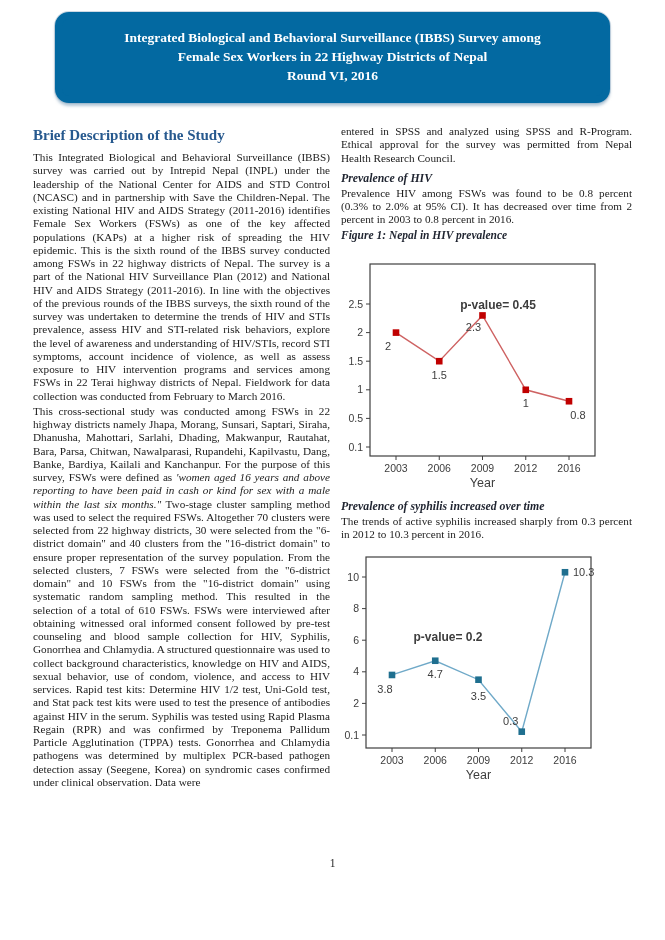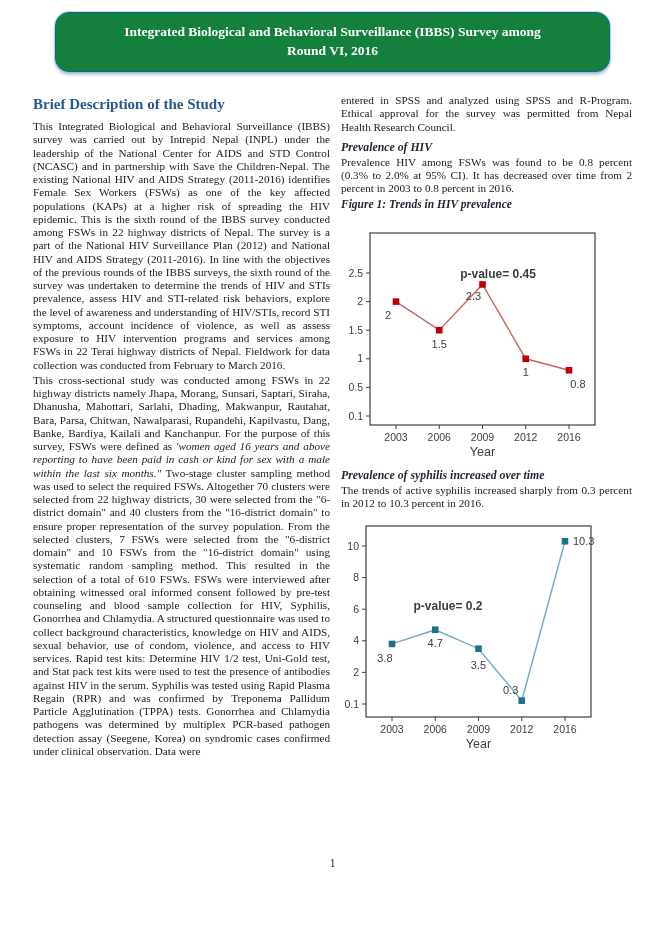--- a/index.html
+++ b/index.html
@@ -8,22 +8,22 @@
     position:relative;
     width:665px; height:940px;
     margin:0 auto;
     background:#ffffff;
     font-family:"Liberation Serif", serif;
     color:#1b1b1b;
     overflow:hidden;
   }
   .banner {
     margin:12px 55px 0 55px;
-    background:#15803d;
-    border:1px solid #0369a1;
+    background:#0369a1;
+    border:7px solid #0369a1;
     border-radius:14px;
     box-shadow:0 3px 3px rgba(141,170,193,.65), 0 0 0 1px #cdd9e4;
     padding:9px 8px 11px 8px;
     text-align:center;
   }
   .banner div {
     color:#ffffff;
     font-weight:bold;
     font-size:13.5px;
     line-height:19px;
@@ -74,36 +74,37 @@
     color:#222;
   }
 </style>
 </head>
 <body>
 
 <div class="page">
 
   <div class="banner">
     <div>Integrated Biological and Behavioral Surveillance (IBBS) Survey among</div>
+    <div>Female Sex Workers in 22 Highway Districts of Nepal</div>
     <div>Round VI, 2016</div>
   </div>
 
   <div class="columns">
 
     <div class="col-left">
       <h2 class="sect">Brief Description of the Study</h2>
       <p class="body">This Integrated Biological and Behavioral Surveillance (IBBS) survey was carried out by Intrepid Nepal (INPL) under the leadership of the National Center for AIDS and STD Control (NCASC) and in partnership with Save the Children-Nepal. The existing National HIV and AIDS Strategy (2011-2016) identifies Female Sex Workers (FSWs) as one of the key affected populations (KAPs) at a higher risk of spreading the HIV epidemic. This is the sixth round of the IBBS survey conducted among FSWs in 22 highway districts of Nepal. The survey is a part of the National HIV Surveillance Plan (2012) and National HIV and AIDS Strategy (2011-2016). In line with the objectives of the previous rounds of the IBBS surveys, the sixth round of the survey was undertaken to determine the trends of HIV and STIs prevalence, assess HIV and STI-related risk behaviors, explore the level of awareness and understanding of HIV/STIs, record STI symptoms, account incidence of violence, as well as assess exposure to HIV intervention programs and services among FSWs in 22 Terai highway districts of Nepal. Fieldwork for data collection was conducted from February to March 2016.</p>
       <p class="body"><span>This cross-sectional study was conducted among FSWs in 22 highway districts namely Jhapa, Morang, Sunsari, Saptari, Siraha, Dhanusha, Mahottari, Sarlahi, Dhading, Makwanpur, Rautahat, Bara, Parsa, Chitwan, Nawalparasi, Rupandehi, Kapilvastu, Dang, Banke, Bardiya, Kailali and Kanchanpur. For the purpose of this survey, FSWs were defined as </span><em>'women aged 16 years and above reporting to have been paid in cash or kind for sex with a male within the last six months."</em><span> Two-stage cluster sampling method was used to select the required FSWs. Altogether 70 clusters were selected from 22 highway districts, 30 were selected from the "6-district domain" and 40 clusters from the "16-district domain" to ensure proper representation of the survey population. From the selected clusters, 7 FSWs were selected from the "6-district domain" and 10 FSWs from the "16-district domain" using systematic random sampling method. This resulted in the selection of a total of 610 FSWs. FSWs were interviewed after obtaining witnessed oral informed consent followed by pre-test counseling and blood sample collection for HIV, Syphilis, Gonorrhea and Chlamydia. A structured questionnaire was used to collect background characteristics, knowledge on HIV and AIDS, sexual behavior, use of condom, violence, and access to HIV services. Rapid test kits: Determine HIV 1/2 test, Uni-Gold test, and Stat pack test kits were used to test the presence of antibodies against HIV in the serum. Syphilis was tested using Rapid Plasma Regain (RPR) and was confirmed by Treponema Pallidum Particle Agglutination (TPPA) tests. Gonorrhea and Chlamydia pathogens was determined by multiplex PCR-based pathogen detection assay (Seegene, Korea) on syndromic cases confirmed under clinical observation.  Data were</span></p>
     </div>
 
     <div class="col-right">
       <p class="body">entered in SPSS and analyzed using SPSS and R-Program. Ethical approval for the survey was permitted from Nepal Health Research Council.</p>
       <div class="subhead">Prevalence of HIV</div>
       <p class="body">Prevalence HIV among FSWs was found to be 0.8 percent (0.3% to 2.0% at 95% CI). It has decreased over time from 2 percent in 2003 to 0.8 percent in 2016.</p>
-      <div class="figcap">Figure 1: Trends in HIV prevalence</div>
+      <div class="figcap">Figure 1: Nepal in HIV prevalence</div>
 
       <div class="chart-wrap">
         <svg id="chart1" width="290" height="238" viewBox="0 0 290 238">
             <rect x="27" y="13" width="225" height="192" fill="#ffffff" stroke="#3f3f3f" stroke-width="1.2"></rect>
             <line x1="23" y1="53" x2="27" y2="53" stroke="#3f3f3f" stroke-width="1"></line>
             <text x="20" y="56.5" text-anchor="end" font-size="10.5">2.5</text>
             <line x1="23" y1="81.6" x2="27" y2="81.6" stroke="#3f3f3f" stroke-width="1"></line>
             <text x="20" y="85.1" text-anchor="end" font-size="10.5">2</text>
             <line x1="23" y1="110.2" x2="27" y2="110.2" stroke="#3f3f3f" stroke-width="1"></line>
             <text x="20" y="113.7" text-anchor="end" font-size="10.5">1.5</text>

